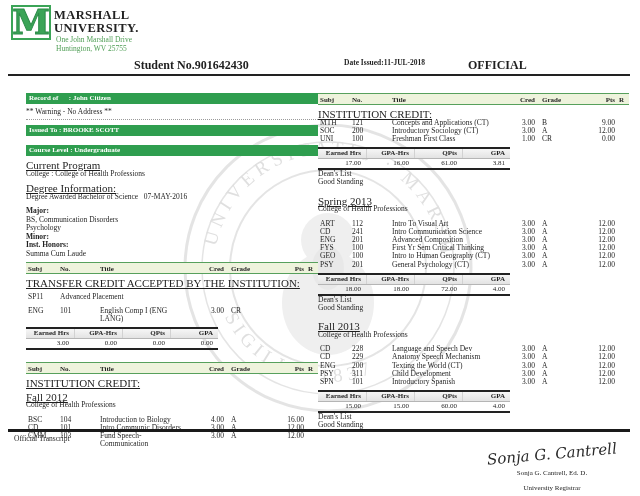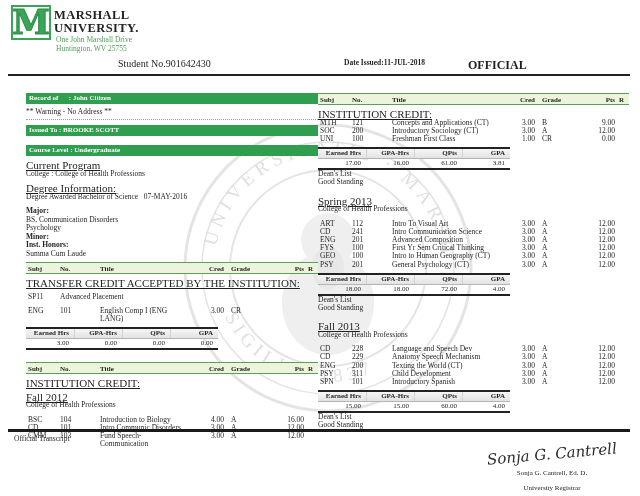--- a/index.html
+++ b/index.html
@@ -8,21 +8,21 @@
     position:relative; width:640px; height:496px; background:#ffffff;
     font-family:"Liberation Serif", serif; color:#1f1f1f; overflow:hidden;
   }
   .wm { position:absolute; left:178px; top:118px; z-index:0; opacity:.55; }
   .layer { position:relative; z-index:1; }
 
   
   .logo-m { position:absolute; left:11px; top:5px; }
   .univ-name { position:absolute; left:54px; top:9px; font-weight:bold; font-size:12.5px; line-height:13px; letter-spacing:.4px; color:#222; }
   .univ-addr { position:absolute; left:56px; top:36px; font-size:7.5px; line-height:8.5px; color:#4f9e55; }
-  .student-no { position:absolute; left:118px; top:58px; font-size:10px; font-weight:normal; }
+  .student-no { position:absolute; left:134px; top:58px; font-size:12px; font-weight:bold; }
   .date-issued { position:absolute; left:344px; top:58px; font-size:7.5px; font-weight:bold; }
   .official   { position:absolute; left:468px; top:58px; font-size:12px; font-weight:bold; }
   .rule-top    { position:absolute; left:8px; right:10px; top:74px;  height:2px;  background:#222; }
   .rule-bottom { position:absolute; left:8px; right:10px; top:429px; height:2.5px; background:#1a1a1a; }
 
   
   .col-left  { position:absolute; left:26px;  top:93px; width:292px; }
   .col-right { position:absolute; left:318px; top:93px; width:311px; }
 
   .gbar { height:11px; background:#2f9e4f; color:#ffffff; font-size:7px; font-weight:bold;

